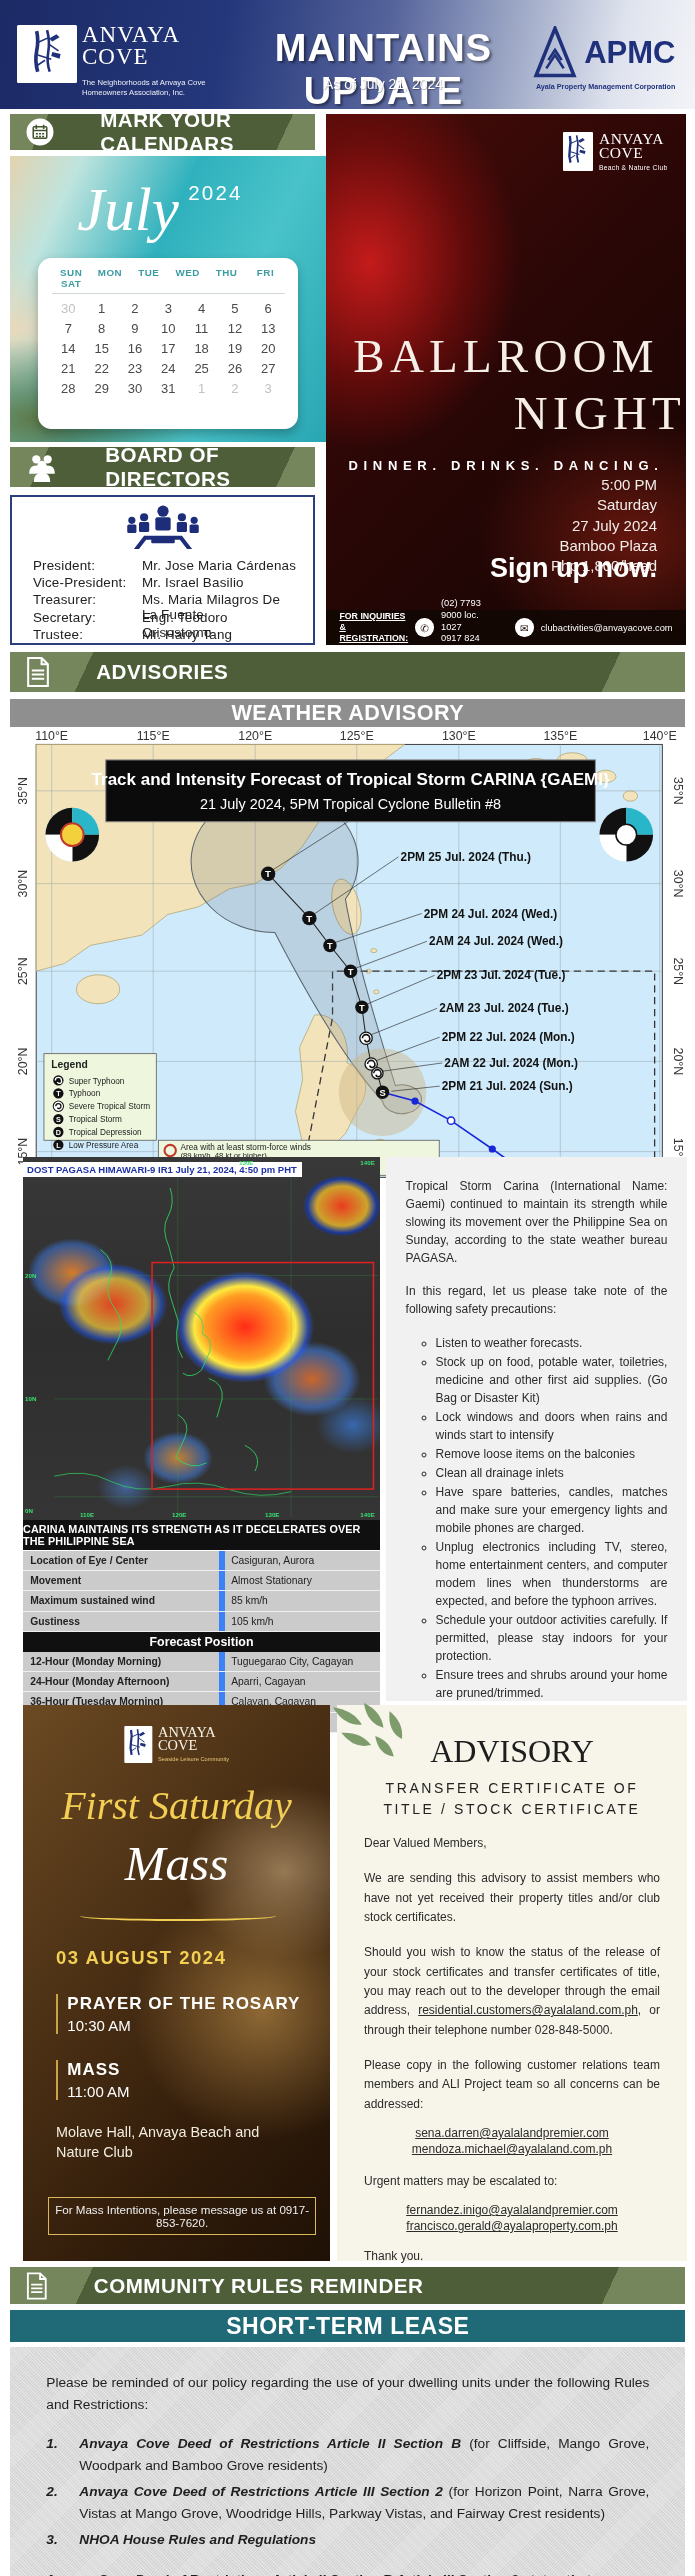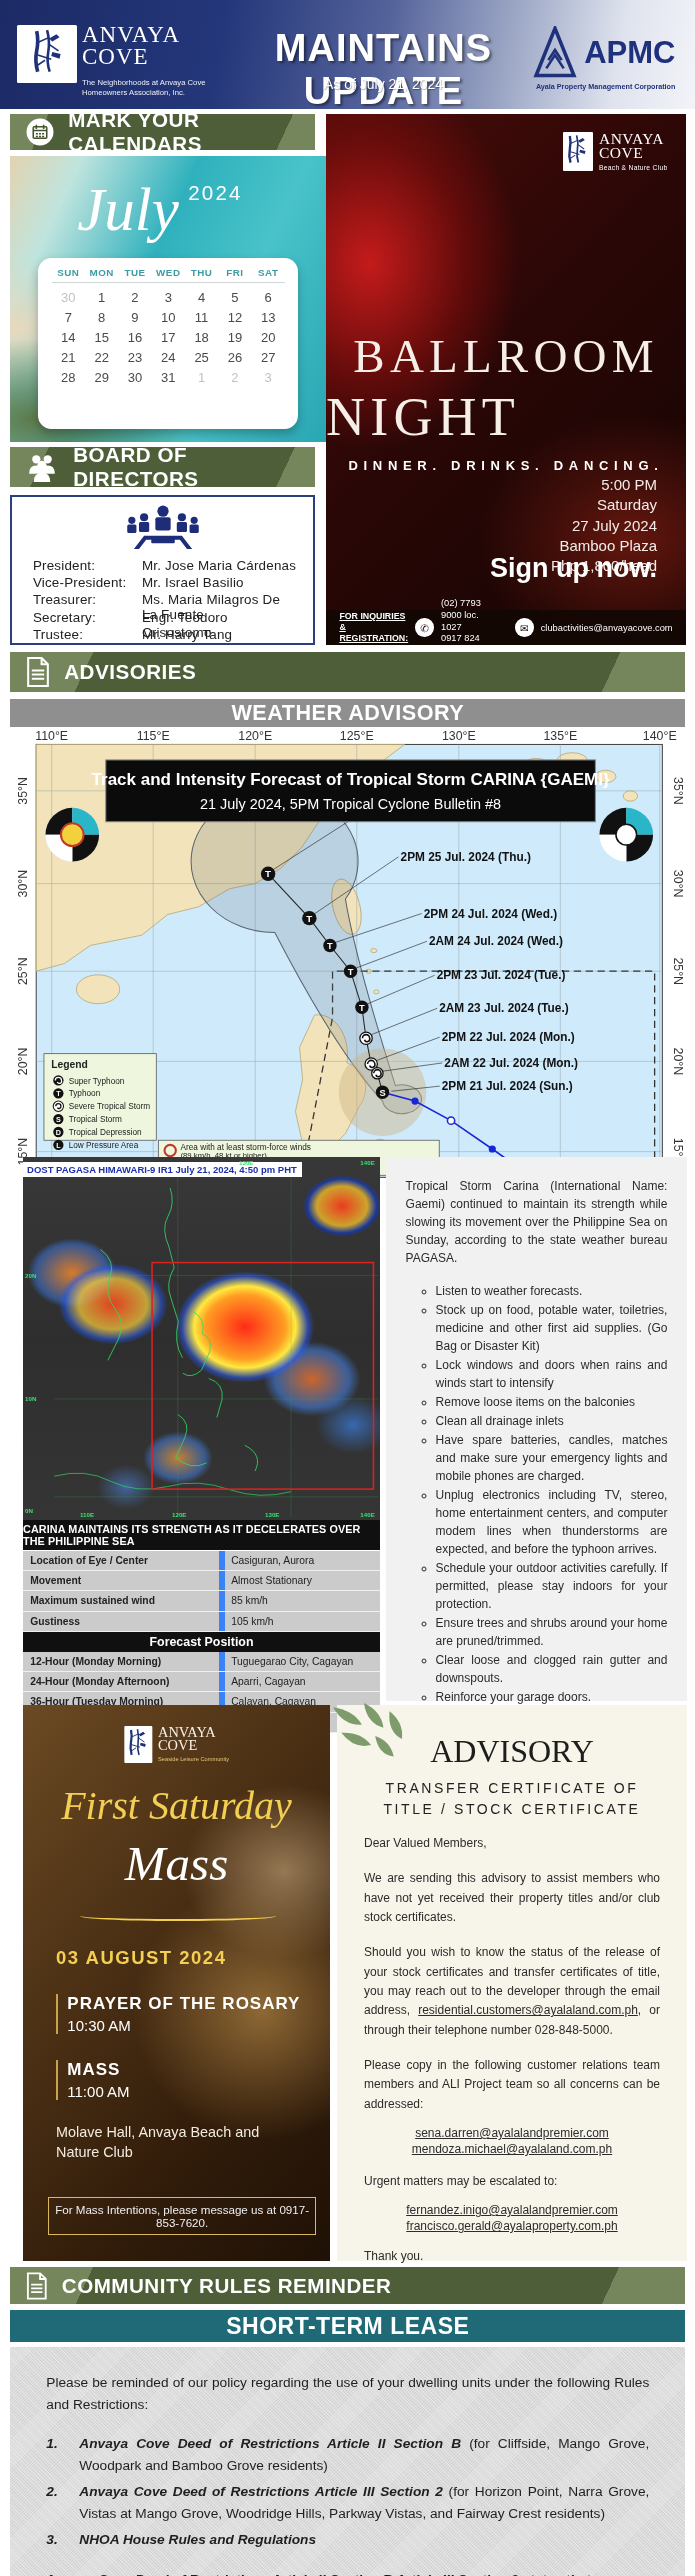--- a/index.html
+++ b/index.html
@@ -16,21 +16,21 @@
   #hdr-title{position:absolute;left:198px;top:27px;width:371px;text-align:center;color:#fff;
              font-size:38px;font-weight:700;letter-spacing:1px;text-shadow:2.1px 2.1px 2.6px rgba(0,0,0,.45);}
   #hdr-date{position:absolute;left:198px;top:76px;width:371px;text-align:center;color:#fff;font-size:14px;
             text-shadow:0.5px 0.5px 1px rgba(0,0,0,.35);}
   #apmc{position:absolute;right:20.6px;top:26px;display:flex;align-items:center;gap:7.2px;}
   #apmc .t{color:#20317c;font-size:31px;font-weight:700;font-family:"Liberation Sans",sans-serif;}
   #apmc-sub{position:absolute;right:20.6px;top:82px;color:#20317c;font-size:7.2px;font-weight:700;}
 
   
   .gbanner{position:absolute;background:linear-gradient(115deg,#75855c 0 12%,#4d5e38 12% 88%,#75855c 88%);
-           display:flex;align-items:center;color:#fff;font-weight:700;}
+           display:flex;align-items:center;color:#fff;font-weight:700;gap:32px;}
   .gbanner .glabel{font-size:20.6px;letter-spacing:0.5px;}
   .gbanner .gicon{margin:0 14.4px 0 15.5px;flex:0 0 auto;display:flex;}
   #banner-calendars{left:10.3px;top:114px;width:305px;height:36px;}
   #banner-board{left:10.3px;top:447px;width:305px;height:40px;}
   #banner-advisories{left:10.3px;top:652px;width:675px;height:40px;}
   #banner-community{left:10.3px;top:2267px;width:675px;height:37px;}
 
   #banner-weather{position:absolute;left:10.3px;top:699px;width:675px;height:28px;background:#8f8f8f;
                   display:flex;align-items:center;justify-content:center;color:#fff;font-weight:700;font-size:21.6px;letter-spacing:0.5px;}
   #banner-lease{position:absolute;left:10.3px;top:2310px;width:675px;height:32px;background:#1f6a76;
@@ -39,21 +39,21 @@
   
   #cal-poster{position:absolute;left:10.3px;top:156px;width:305px;height:286px;overflow:hidden;
      background:
        radial-gradient(268px 134px at 8% 92%,#5d7a4a 0%,rgba(93,122,74,0) 60%),
        radial-gradient(216px 124px at 2% 60%,#e7d9bd 0%,rgba(231,217,189,0) 55%),
        linear-gradient(115deg,#e3d3b0 0%,#bfe4de 16%,#2fb1bd 42%,#49c3c9 66%,#27a5b2 100%); padding-left: 16px;}
   #cal-month{position:absolute;left:67px;top:18.5px;color:#fff;font-family:"Liberation Serif",serif;font-size:61px;font-style:italic;}
   #cal-year{position:absolute;left:178px;top:25px;color:#fff;font-size:20.6px;letter-spacing:2.1px;}
   #cal-panel{position:absolute;left:28px;top:102px;width:260px;height:171px;background:#fff;border-radius:13.4px;
              box-shadow:0 4.1px 9.3px rgba(0,0,0,.25);padding:9.3px 13.4px 0 13.4px;box-sizing:border-box;}
-  #cal-days{display:grid;grid-template-columns:repeat(7,1fr);border-bottom:0.5px solid #cfd8d7;padding-bottom:4.1px;}
+  #cal-days{display:grid;grid-template-columns:repeat(6,1fr);border-bottom:0.5px solid #cfd8d7;padding-bottom:4.1px;}
   #cal-days div{text-align:center;color:#3c9ca3;font-weight:700;font-size:9.8px;letter-spacing:0.5px;}
   #cal-grid{display:grid;grid-template-columns:repeat(7,1fr);row-gap:5.2px;margin-top:6.2px;}
   #cal-grid .cal-cell{text-align:center;font-size:13px;color:#4a4a4a;}
   #cal-grid .cal-cell.muted{color:#c2c2c2;}
 
   
   #board-card{position:absolute;left:10.3px;top:495px;width:305px;height:150px;background:#fff;
               border:2.1px solid #2c3f7d;box-sizing:border-box;}
   #board-icon{position:absolute;left:50%;top:7.2px;transform:translateX(-50%);}
   .brow{position:absolute;left:20.6px;display:flex;font-size:13.4px;color:#222;letter-spacing:0.2px;}
@@ -65,22 +65,22 @@
      background:
        radial-gradient(216px 268px at 12% 28%,rgba(220,30,30,.85) 0%,rgba(150,15,15,.45) 45%,rgba(0,0,0,0) 70%),
        radial-gradient(258px 206px at 85% 80%,rgba(130,30,18,.7) 0%,rgba(0,0,0,0) 60%),
        linear-gradient(135deg,#4a0c09 0%,#2a0706 45%,#200605 70%,#160403 100%);}
   #br-logo{position:absolute;right:18.5px;top:17.5px;display:flex;gap:6.2px;align-items:flex-start;}
   #br-logo .lb{width:30px;height:39px;background:#fff;border-radius:1px;}
   #br-logo .lt{font-family:"Liberation Serif",serif;font-size:15.5px;line-height:.95;letter-spacing:0.5px;}
   #br-logo .ls{font-size:6.7px;margin-top:3.1px;letter-spacing:0.3px;}
   #br-t1{position:absolute;left:0;top:215px;width:100%;text-align:center;font-family:"Liberation Serif",serif;
          font-size:47px;letter-spacing:5.2px;color:#f6efe7;}
-  #br-t2{position:absolute;left:0;top:272px;width:100%;text-align:left;font-family:"Liberation Serif",serif;
-         font-size:54px;letter-spacing:5.2px;color:#f6efe7;}
+  #br-t2{position:absolute;left:0;top:272px;width:100%;text-align:right;font-family:"Liberation Serif",serif;
+         font-size:47px;letter-spacing:5.2px;color:#f6efe7;}
   #br-tag{position:absolute;left:0;top:344px;width:100%;text-align:center;font-size:13px;font-weight:700;letter-spacing:5.7px;}
   #br-details{position:absolute;right:29px;top:361px;text-align:right;font-size:15px;line-height:1.35;color:#f3ece8;}
   #br-cta{position:absolute;right:29px;top:439px;font-size:27px;font-weight:700;color:#fff;}
   #br-bar{position:absolute;left:0;bottom:0;width:100%;height:35px;background:rgba(18,7,4,.93);
           display:flex;align-items:center;gap:7.2px;padding:0 13.4px;box-sizing:border-box;}
   #br-bar .inq{font-size:8.8px;font-weight:700;text-decoration:underline;line-height:1.25;width:77px;}
   .cic{width:18.5px;height:18.5px;border-radius:50%;background:#fff;color:#1c0b07;display:flex;align-items:center;justify-content:center;
        font-size:10.3px;flex:0 0 auto;}
   #br-bar .ph{font-size:9.3px;line-height:1.25;}
   #br-bar .em{font-size:9.3px;}
@@ -642,20 +642,21 @@
       </div>
         <div class="strow">
         <div class="k">48-Hour (Tuesday Afternoon)</div>
         <div class="v">Basco, Batanes</div>
       </div>
       </div>
   </div>
 
   <div id="ty-text">
     <p>Tropical Storm Carina (International Name: Gaemi) continued to maintain its strength while slowing its movement over the Philippine Sea on Sunday, according to the state weather bureau PAGASA.</p>
+    <p>In this regard, let us please take note of the following safety precautions:</p>
     <ul>
         <li>Listen to weather forecasts.</li>
         <li>Stock up on food, potable water, toiletries, medicine and other first aid supplies. (Go Bag or Disaster Kit)</li>
         <li>Lock windows and doors when rains and winds start to intensify</li>
         <li>Remove loose items on the balconies</li>
         <li>Clean all drainage inlets</li>
         <li>Have spare batteries, candles, matches and make sure your emergency lights and mobile phones are charged.</li>
         <li>Unplug electronics including TV, stereo, home entertainment centers, and computer modem lines when thunderstorms are expected, and before the typhoon arrives.</li>
         <li>Schedule your outdoor activities carefully. If permitted, please stay indoors for your protection.</li>
         <li>Ensure trees and shrubs around your home are pruned/trimmed.</li>

